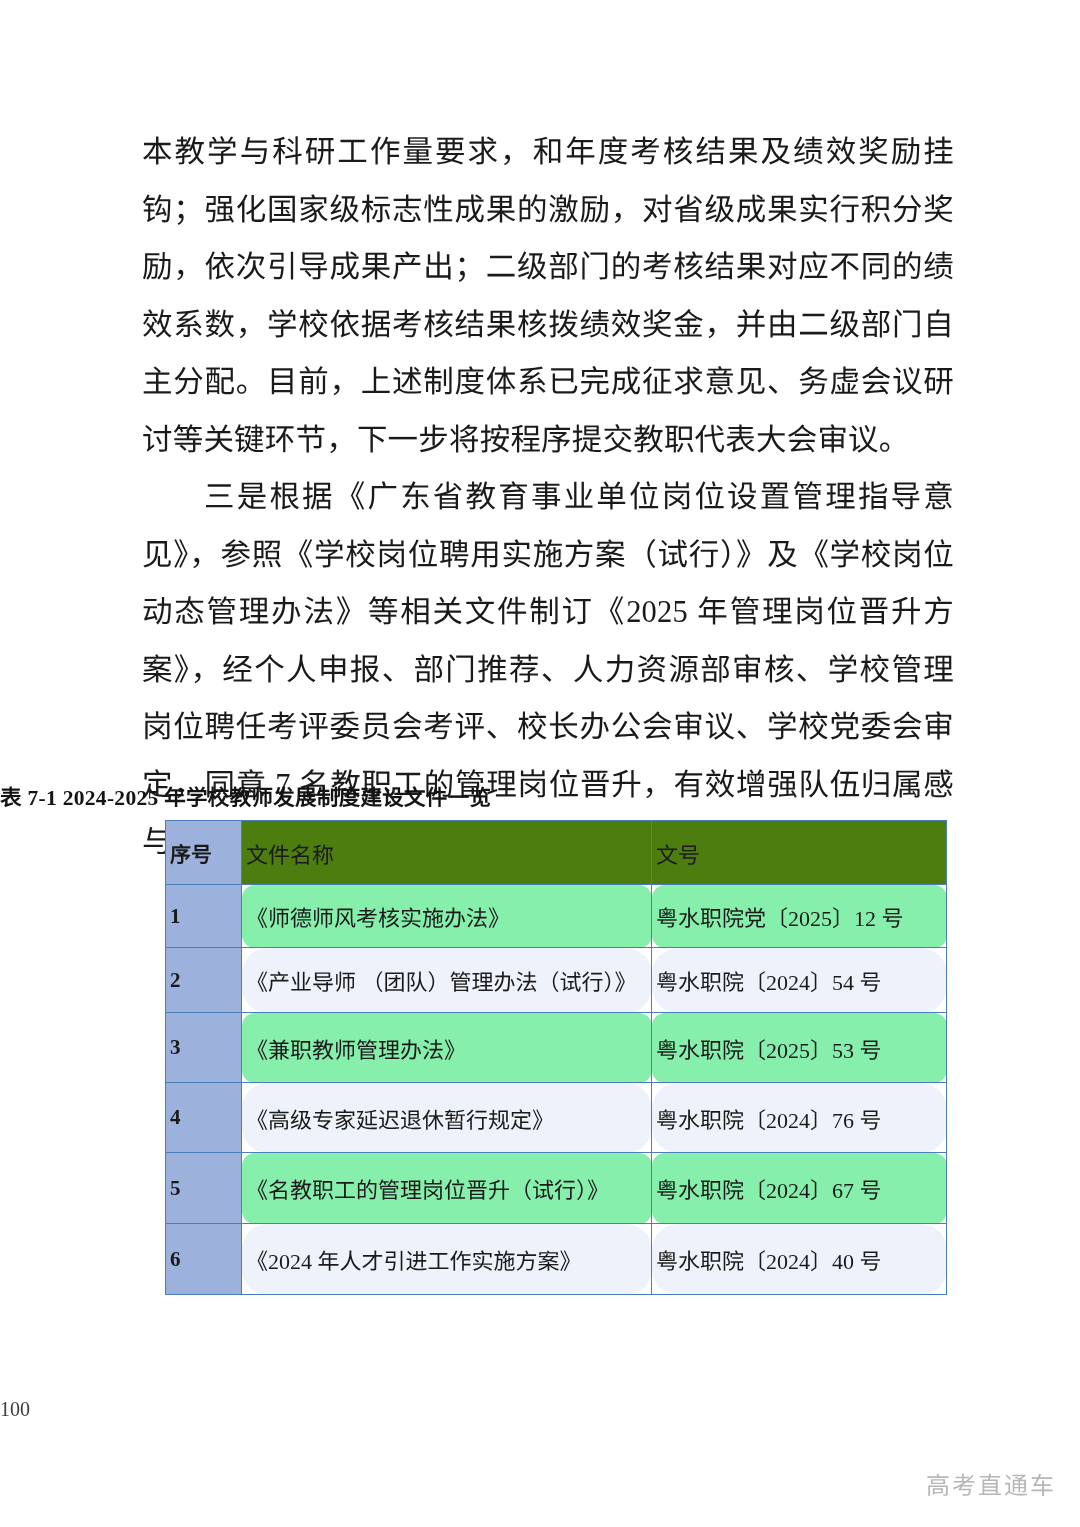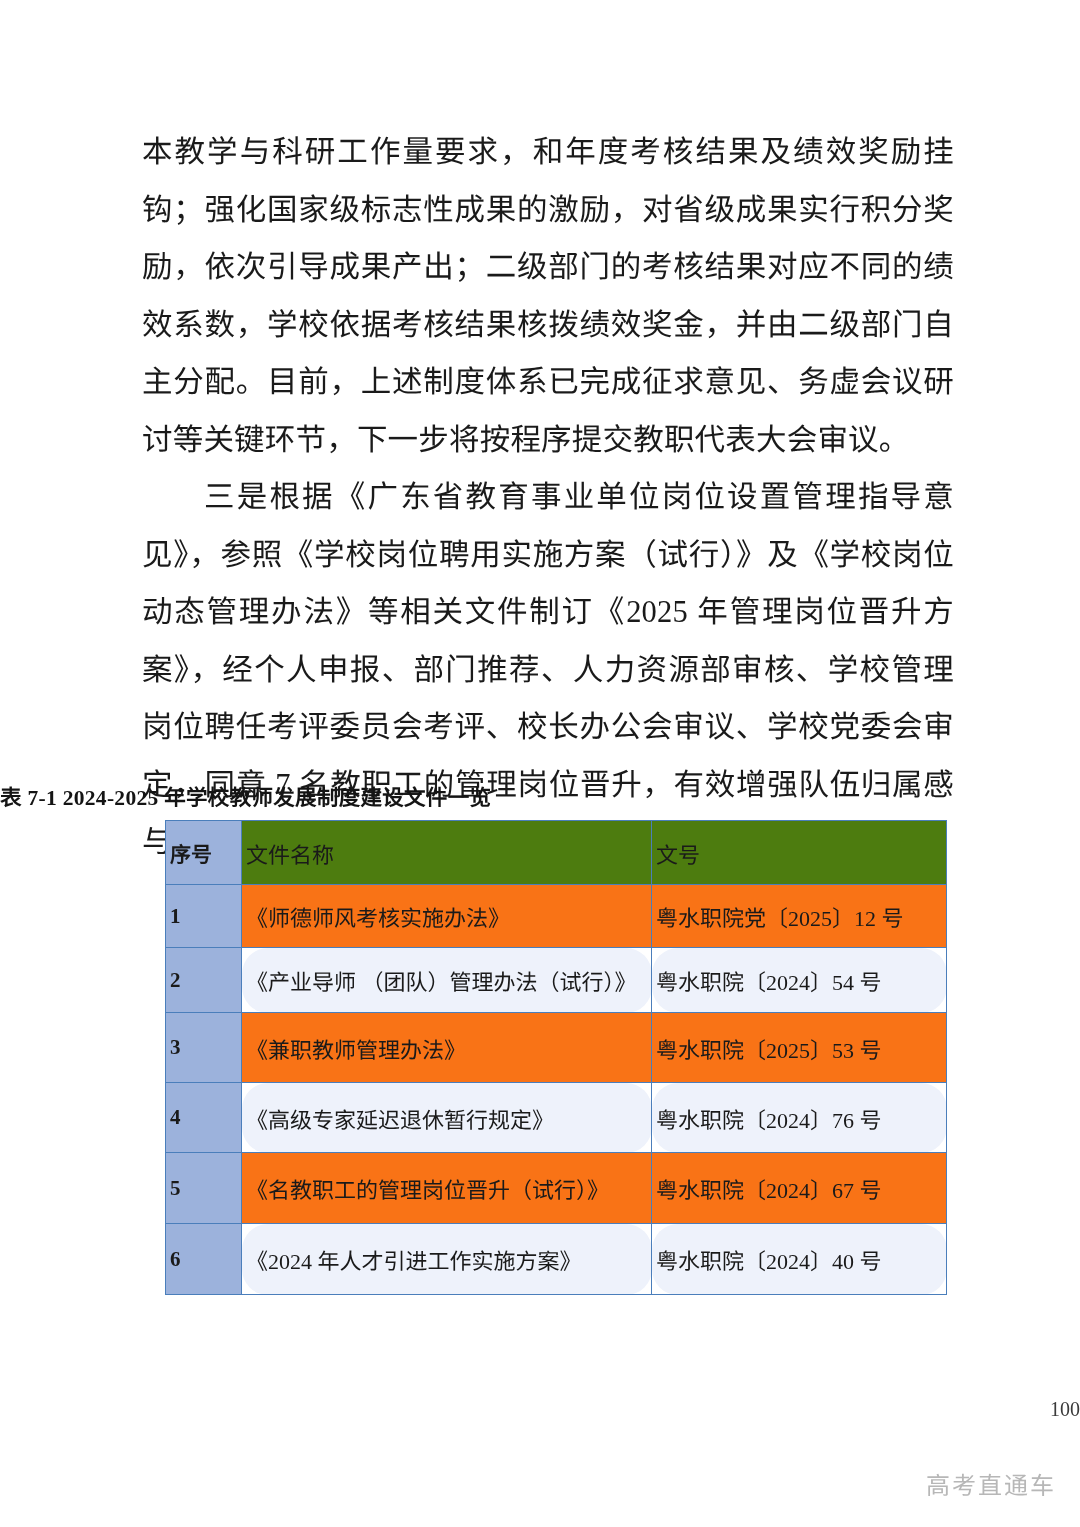--- a/index.html
+++ b/index.html
@@ -109,42 +109,43 @@
     font-size: 22px;
   }
   tbody tr td.num-cell {
     background: #9cb2dc;
     font-weight: bold;
     font-size: 21px;
     letter-spacing: 0;
   }
   tbody tr.odd td.name-cell,
   tbody tr.odd td.docno-cell {
-    background: #f97316;
+    background: #86efac;
+    border-radius: 13px;
   }
   tbody tr.even td.name-cell,
   tbody tr.even td.docno-cell {
     background: #eef2fb;
     border-radius: 26px;
   }
 
   tbody tr.r1 td { height: 62px; }
   tbody tr.r2 td { height: 64px; }
   tbody tr.r3 td { height: 69px; }
   tbody tr.r4 td { height: 69px; }
   tbody tr.r5 td { height: 70px; }
   tbody tr.r6 td { height: 70px; }
 
   
   .page-number {
     position: absolute;
     left: 0;
     top: 1398px;
     width: 1080px;
-    text-align: right;
+    text-align: left;
     font-size: 20px;
     color: #3b3b3b;
     font-family: "Liberation Serif", "DejaVu Serif", serif;
   }
 
   .watermark {
     position: absolute;
     right: 24px;
     top: 1466px;
     font-size: 24px;

